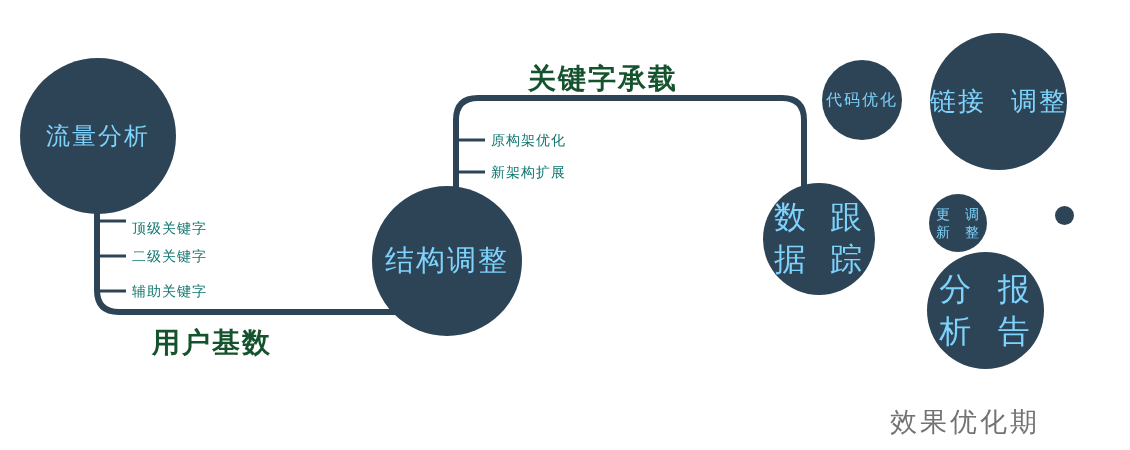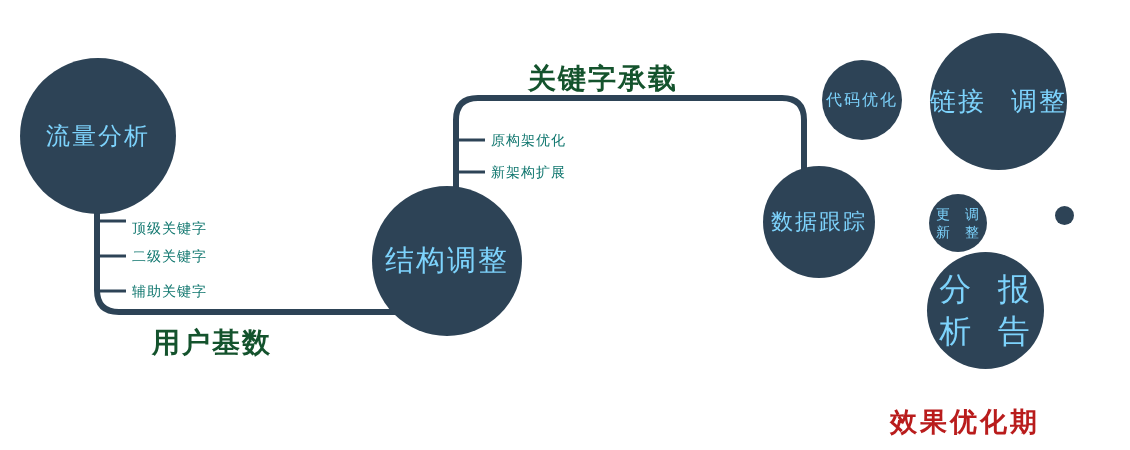--- a/index.html
+++ b/index.html
@@ -26,22 +26,22 @@
   .node span { display: block; }
   .edge-label {
     position: absolute;
     color: #14532d;
     font-weight: bold;
     letter-spacing: 2px;
     white-space: nowrap;
   }
   .phase-label {
     position: absolute;
-    color: #b91c1c;
-    font-weight: bold;
+    color: #737373;
+    font-weight: normal;
     letter-spacing: 3px;
     white-space: nowrap;
   }
   .tick-label {
     position: absolute;
     color: #0f766e;
     font-size: 14px;
     letter-spacing: 1px;
     white-space: nowrap;
   }
@@ -80,21 +80,21 @@
 <div class="edge-label" style="left:528px; top:60px; font-size:28px;">关键字承载</div>
 
 <div class="node" style="left:20px; top:58px; width:156px; height:156px; font-size:24px;">
   <span>流量分析</span>
 </div>
 
 <div class="node" style="left:372px; top:186px; width:150px; height:150px; font-size:29px;">
   <span>结构调整</span>
 </div>
 
-<div class="node" style="left:763px; top:166px; width:112px; height:112px; font-size:22px;">
+<div class="node" style="left:763px; top:183px; width:112px; height:112px; font-size:32px;">
   <span>数据</span>
   <span>跟踪</span>
 </div>
 
 <div class="node" style="left:822px; top:60px; width:80px; height:80px; font-size:16px;">
   <span>代码</span>
   <span>优化</span>
 </div>
 
 <div class="node" style="left:930px; top:33px; width:137px; height:137px; font-size:26px;justify-content:space-between;">

